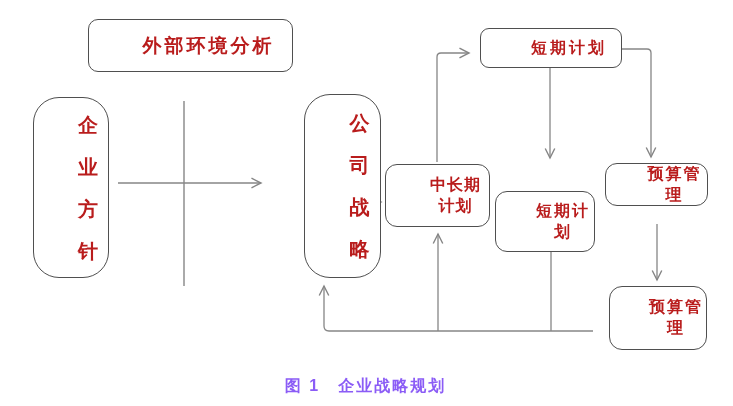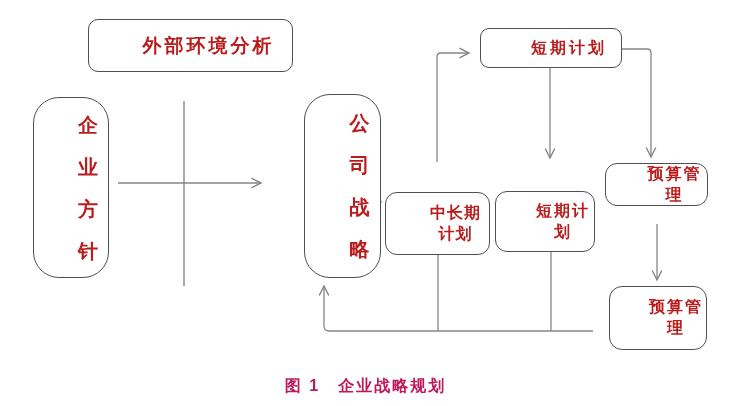--- a/index.html
+++ b/index.html
@@ -20,28 +20,28 @@
     font-weight:bold;color:#b91c1c;
     text-align:center;
     padding-left:36px;
   }
   .wide{border-radius:10px;font-size:19px;letter-spacing:3px;}
   .tall{border-radius:26px;font-size:20px;line-height:42px;white-space:pre-line;letter-spacing:2px;}
   .mid{border-radius:12px;font-size:16px;letter-spacing:2px;}
   .caption{
     position:absolute;left:0;top:376px;width:731px;
     text-align:center;font-size:16px;font-weight:bold;
-    color:#be185d;letter-spacing:2px;
+    color:#8b5cf6;letter-spacing:2px;
   }
   
   .b-external{left:88px;top:19px;width:205px;height:53px;}
   .b-policy{left:33px;top:97px;width:76px;height:181px;}
   .b-internal{left:87px;top:306px;width:206px;height:51px;}
   .b-strategy{left:272px;top:94px;width:77px;height:184px;margin-left:32px;}
-  .b-midplan{left:385px;top:164px;width:105px;height:63px;letter-spacing:1px;margin-top:28px;}
+  .b-midplan{left:385px;top:164px;width:105px;height:63px;letter-spacing:1px;}
   .b-shortplan{left:495px;top:163px;width:100px;height:61px;margin-top:28px;}
   .b-budgetmgmt{left:605px;top:163px;width:103px;height:43px;}
   .b-capital{left:480px;top:28px;width:142px;height:40px;border-radius:9px;font-size:16px;letter-spacing:3px;}
   .b-daily{left:609px;top:286px;width:98px;height:64px;border-radius:13px;}
 </style>
 </head>
 <body>
 
 <div class="canvas">
 

